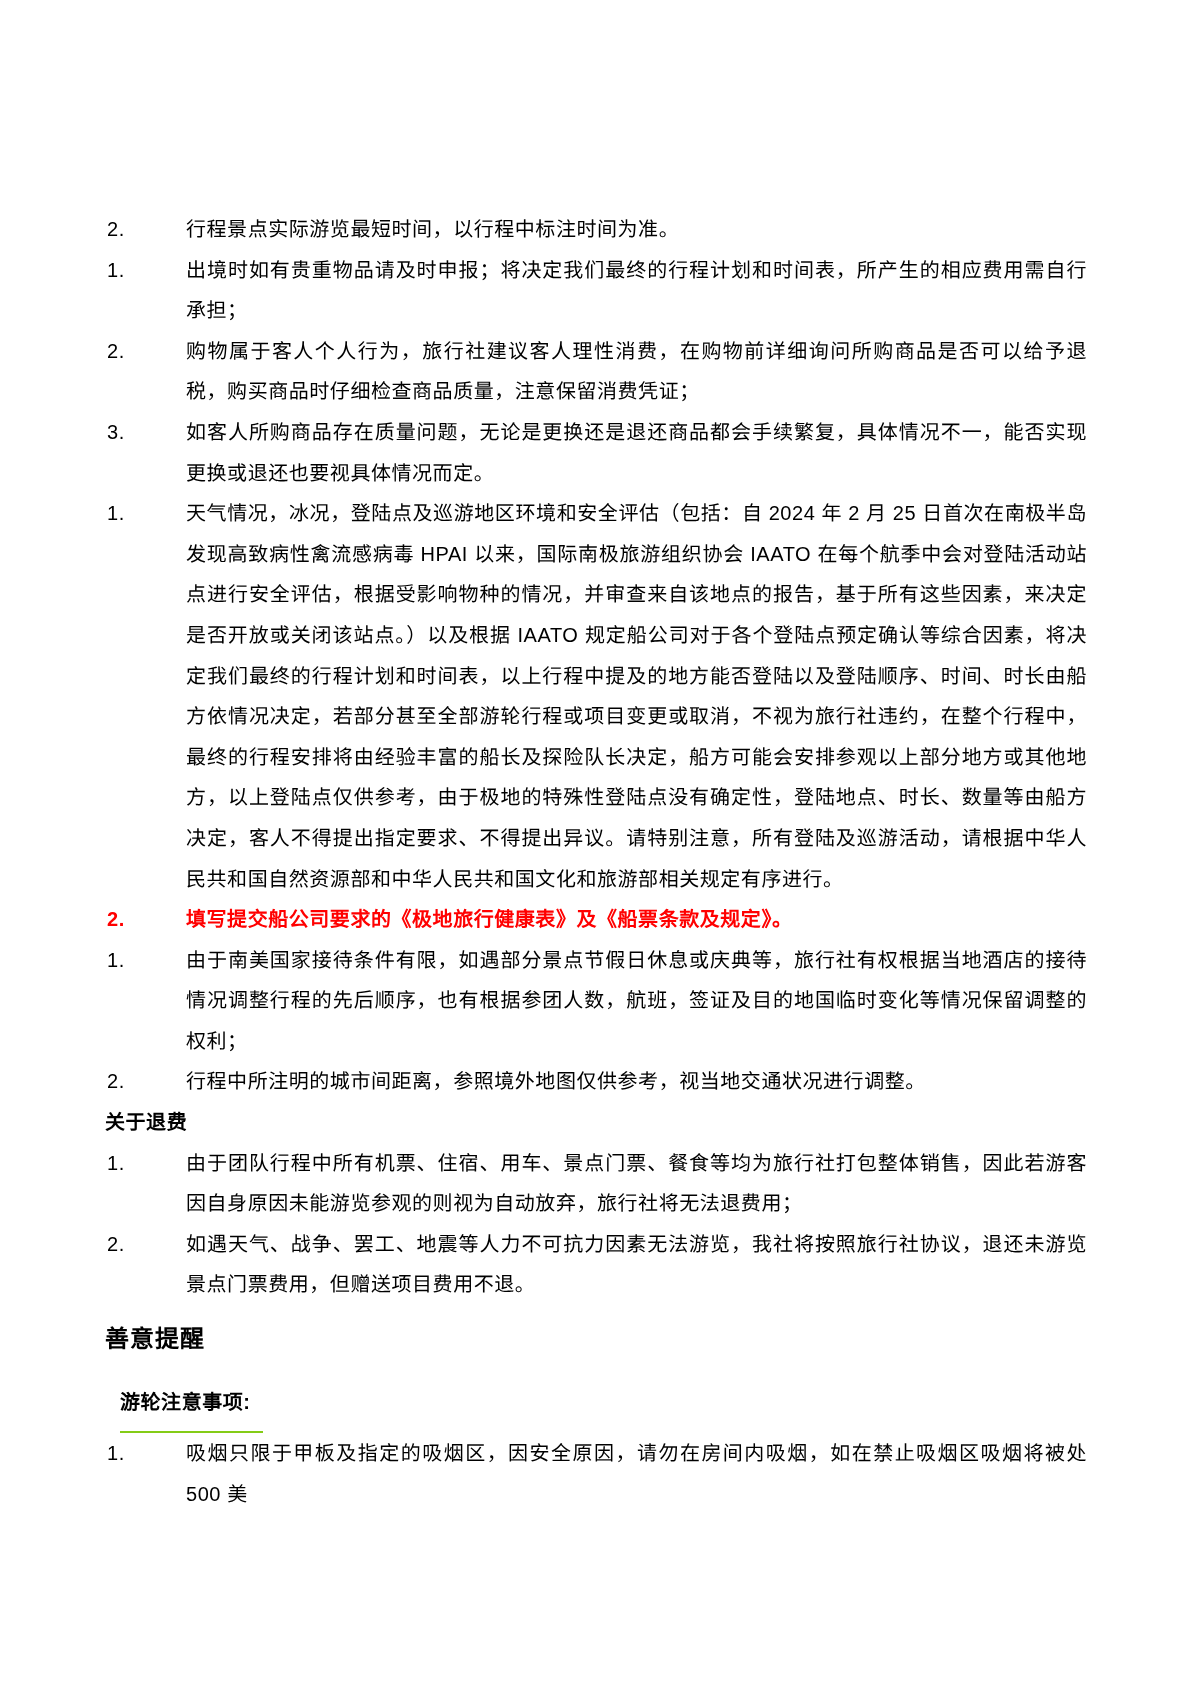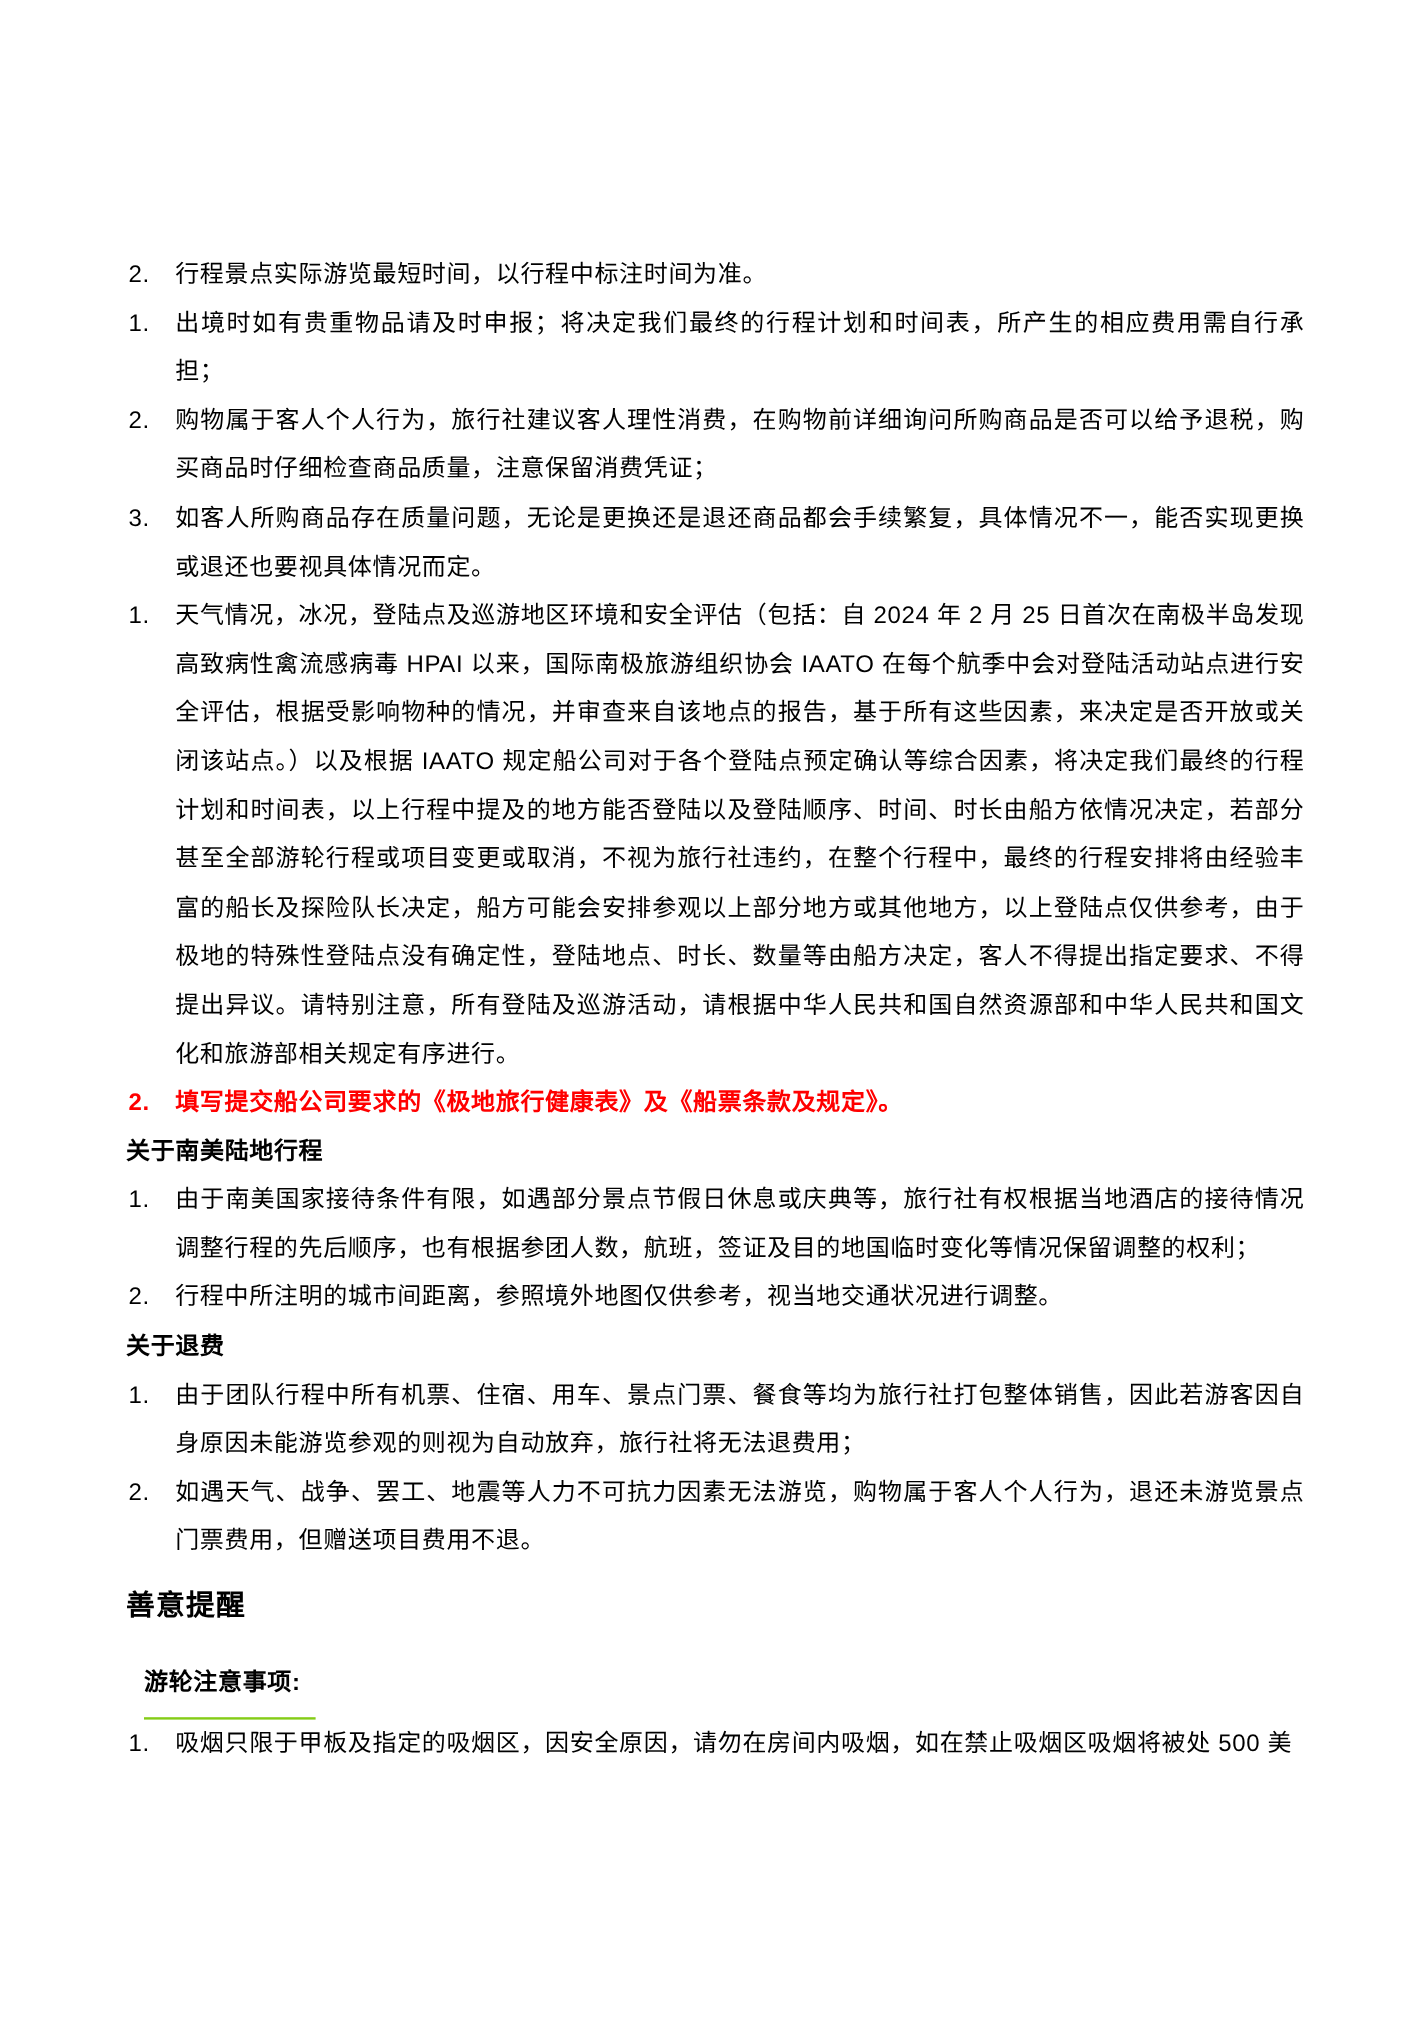--- a/index.html
+++ b/index.html
@@ -31,20 +31,21 @@
     padding-left: 41px;
   }
   .item .num {
     position: absolute;
     left: 2px;
     top: 0;
   }
   .item .body {
     text-align: justify;
     text-justify: inter-ideograph;
+    margin-left: 40px;
   }
   .item.red {
     color: #ff0000;
     font-weight: bold;
   }
   .heading {
     font-size: 20px;
     font-weight: bold;
     margin: 0;
     line-height: 40.6px;
@@ -101,42 +102,41 @@
     <div class="item">
       <span class="num">1.</span>
       <div class="body">天气情况，冰况，登陆点及巡游地区环境和安全评估（包括：自 2024 年 2 月 25 日首次在南极半岛发现高致病性禽流感病毒 HPAI 以来，国际南极旅游组织协会 IAATO 在每个航季中会对登陆活动站点进行安全评估，根据受影响物种的情况，并审查来自该地点的报告，基于所有这些因素，来决定是否开放或关闭该站点。）以及根据 IAATO 规定船公司对于各个登陆点预定确认等综合因素，将决定我们最终的行程计划和时间表，以上行程中提及的地方能否登陆以及登陆顺序、时间、时长由船方依情况决定，若部分甚至全部游轮行程或项目变更或取消，不视为旅行社违约，在整个行程中，最终的行程安排将由经验丰富的船长及探险队长决定，船方可能会安排参观以上部分地方或其他地方，以上登陆点仅供参考，由于极地的特殊性登陆点没有确定性，登陆地点、时长、数量等由船方决定，客人不得提出指定要求、不得提出异议。请特别注意，所有登陆及巡游活动，请根据中华人民共和国自然资源部和中华人民共和国文化和旅游部相关规定有序进行。</div>
     </div>
 
     <div class="item red">
       <span class="num">2.</span>
       <div class="body">填写提交船公司要求的《极地旅行健康表》及《船票条款及规定》。</div>
     </div>
 
-    <h3 class="heading">关于南美陆地行程</h3>
 
     <div class="item">
       <span class="num">1.</span>
       <div class="body">由于南美国家接待条件有限，如遇部分景点节假日休息或庆典等，旅行社有权根据当地酒店的接待情况调整行程的先后顺序，也有根据参团人数，航班，签证及目的地国临时变化等情况保留调整的权利；</div>
     </div>
 
     <div class="item">
       <span class="num">2.</span>
       <div class="body">行程中所注明的城市间距离，参照境外地图仅供参考，视当地交通状况进行调整。</div>
     </div>
 
     <h3 class="heading">关于退费</h3>
 
     <div class="item">
       <span class="num">1.</span>
       <div class="body">由于团队行程中所有机票、住宿、用车、景点门票、餐食等均为旅行社打包整体销售，因此若游客因自身原因未能游览参观的则视为自动放弃，旅行社将无法退费用；</div>
     </div>
 
     <div class="item">
       <span class="num">2.</span>
-      <div class="body">如遇天气、战争、罢工、地震等人力不可抗力因素无法游览，购物属于客人个人行为，退还未游览景点门票费用，但赠送项目费用不退。</div>
+      <div class="body">如遇天气、战争、罢工、地震等人力不可抗力因素无法游览，我社将按照旅行社协议，退还未游览景点门票费用，但赠送项目费用不退。</div>
     </div>
 
     <h1 class="title">善意提醒</h1>
 
     <div class="subhead-row">
       <span class="subhead">游轮注意事项: </span>
     </div>
 
     <div class="item">
       <span class="num">1.</span>

